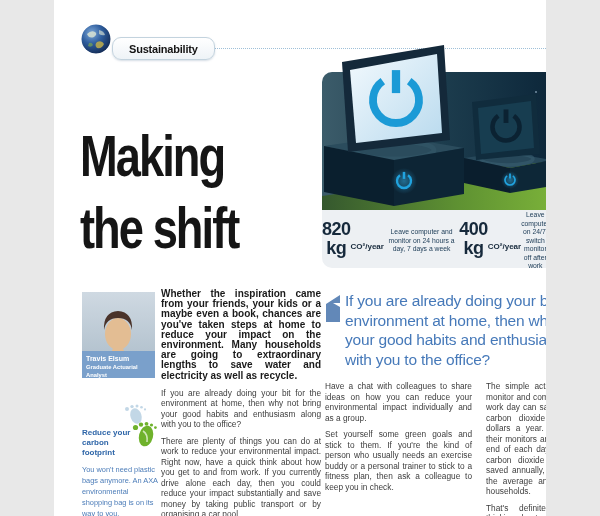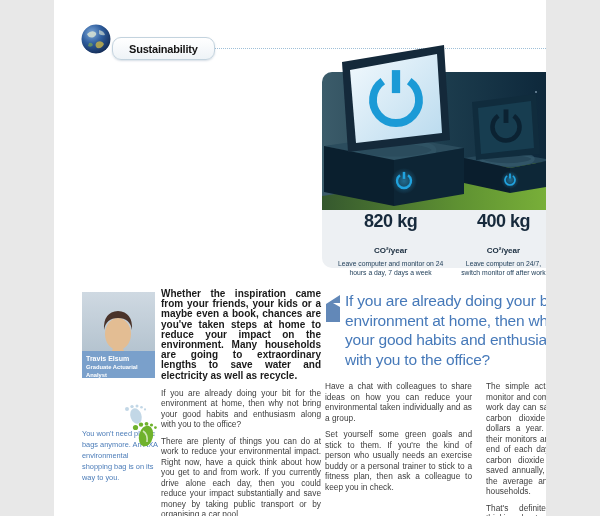--- a/index.html
+++ b/index.html
@@ -17,21 +17,21 @@
     box-shadow:0 1px 2px rgba(90,120,150,.25);z-index:5;
   }
   .dotline{position:absolute;left:160px;top:48px;width:432px;border-top:1px dotted #9fc0d8;}
   
   .title{position:absolute;left:26px;top:120px;color:#151515;font-weight:bold;}
   .title .tline{font-size:58px;line-height:72px;letter-spacing:-2.5px;
     transform:scaleX(.78);transform-origin:left top;white-space:nowrap;}
   
   .info-svg{position:absolute;left:260px;top:40px;width:315px;height:230px;}
   .stats{position:absolute;left:268px;top:212px;width:305px;height:54px;display:flex;text-align:center;}
-  .stat{display:flex;flex-direction:column;align-items:center;}
+  .stat{display:flex;align-items:center;}
   .stat:nth-child(1){flex:0 0 45%;}
   .stat:nth-child(2){flex:0 0 29%;justify-content:space-between;}
   .stat:nth-child(3){flex:0 0 26%;}
   .stat .amount{font-size:18px;font-weight:bold;color:#16293b;line-height:19px;letter-spacing:-.5px;}
   .stat .unit{font-size:8px;font-weight:bold;color:#16293b;line-height:10px;margin-top:15px;}
   .stat .desc{font-size:6.8px;color:#24425c;line-height:8.6px;margin-top:4px;max-width:118px;}
   
   .photo{position:absolute;left:28px;top:292px;width:73px;height:86px;overflow:hidden;}
   .photo svg{display:block;}
   .photo-caption{position:absolute;left:0;bottom:0;width:100%;height:27px;
@@ -69,20 +69,24 @@
     <path d="M6,10 Q10,6 14,8 Q17,10 13,13 Q8,15 6,10Z" fill="#d8e2d2" opacity=".85"></path>
     <path d="M16,18 Q21,16 23,20 Q21,25 16,24 Q13,21 16,18Z" fill="#b7a94f" opacity=".9"></path>
     <path d="M18,6 Q23,7 24,11 Q21,12 18,10Z" fill="#cdd8cf" opacity=".7"></path>
     <path d="M8,19 Q11,18 12,21 Q10,24 7,22Z" fill="#6f9c5a" opacity=".8"></path>
   </svg>
   <div class="tag-pill">
     <span>Sustainability</span>
   </div>
   <div class="dotline"></div>
 
+  <div class="title">
+    <div class="tline">Making</div>
+    <div class="tline">the shift</div>
+  </div>
 
   <svg class="info-svg" viewBox="0 0 315 230">
     <defs>
       <clipPath id="panelClip">
           <rect x="8" y="32" width="305" height="196" rx="10"></rect>
         </clipPath>
       <linearGradient id="skyGrad" x1="0" y1="0" x2="1" y2="0">
         <stop offset="0%" stop-color="#3c5c6a"></stop>
           <stop offset="40%" stop-color="#1c3c4d"></stop>
         <stop offset="70%" stop-color="#0f2a3d"></stop>
@@ -222,21 +226,21 @@
     <p>If you are already doing your bit for the environment at home, then why not bring your good habits and enthusiasm along with you to the office?</p>
     <p>There are plenty of things you can do at work to reduce your environmental impact. Right now, have a quick think about how you get to and from work. If you currently drive alone each day, then you could reduce your impact substantially and save money by taking public transport or by organising a car pool.</p>
   </div>
 
   <svg class="quote-icon" viewBox="0 0 17 27">
     <path d="M1,27 L1,9 L15,0 L15,8 L8,8 L15,12 L15,27 Z" fill="#6288b8"></path>
   </svg>
   <div class="quote">If you are already doing your bit for the environment at home, then why not bring your good habits and enthusiasm along with you to the office?</div>
 
   <div class="col3 bodytext">
-    <p>Have a chat with colleagues to share ideas on how you can reduce your environmental taken individually and as a group.</p>
+    <p>Have a chat with colleagues to share ideas on how you can reduce your environmental impact individually and as a group.</p>
     <p>Set yourself some green goals and stick to them. If you're the kind of person who usually needs an exercise buddy or a personal trainer to stick to a fitness plan, then ask a colleague to keep you in check.</p>
   </div>
 
   <div class="col4 bodytext">
     <p>The simple act of switching off your monitor and computer at the end of the work day can save up to 0.6 tonnes of carbon dioxide emissions and $37 dollars a year. If 500 people turned their monitors and computers off at the end of each day, up to 300 tonnes of carbon dioxide emissions would be saved annually, which is equivalent to the average annual emissions of 20 households.</p>
     <p>That's definitely something worth thinking about.</p>
   </div>
 
   <div class="eco">
     <svg class="eco-icon" viewBox="0 0 36 48">
@@ -251,16 +255,17 @@
       <g fill="#6fb22c">
         <ellipse cx="24" cy="32" rx="7" ry="10.5" transform="rotate(14 24 32)"></ellipse>
         <circle cx="13.5" cy="23.5" r="2.6"></circle>
           <circle cx="19" cy="20.6" r="2.2"></circle>
           <circle cx="24.5" cy="19.8" r="1.9"></circle>
           <circle cx="29.5" cy="21" r="1.6"></circle>
           <circle cx="33.4" cy="23.6" r="1.4"></circle>
       </g>
       <path d="M21,27 Q26,30 25,38" stroke="#e9f4db" stroke-width="1.6" fill="none" opacity=".8"></path>
     </svg>
+    <p class="eco-head">Reduce your carbon footprint</p>
     <p class="eco-body">You won't need plastic bags anymore. An AXA environmental shopping bag is on its way to you.</p>
   </div>
 
 </div>
 
 </body></html>

